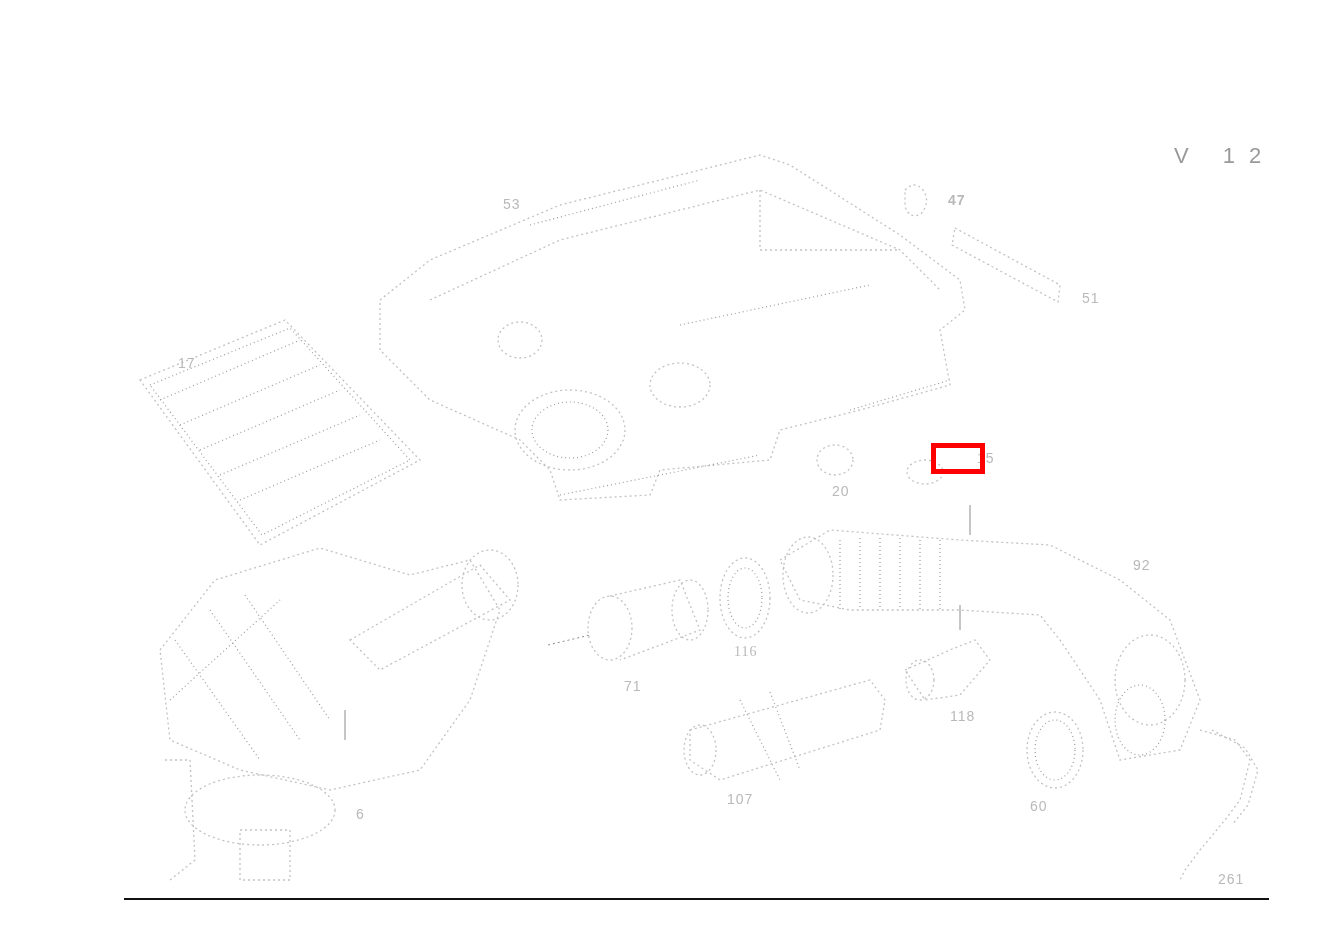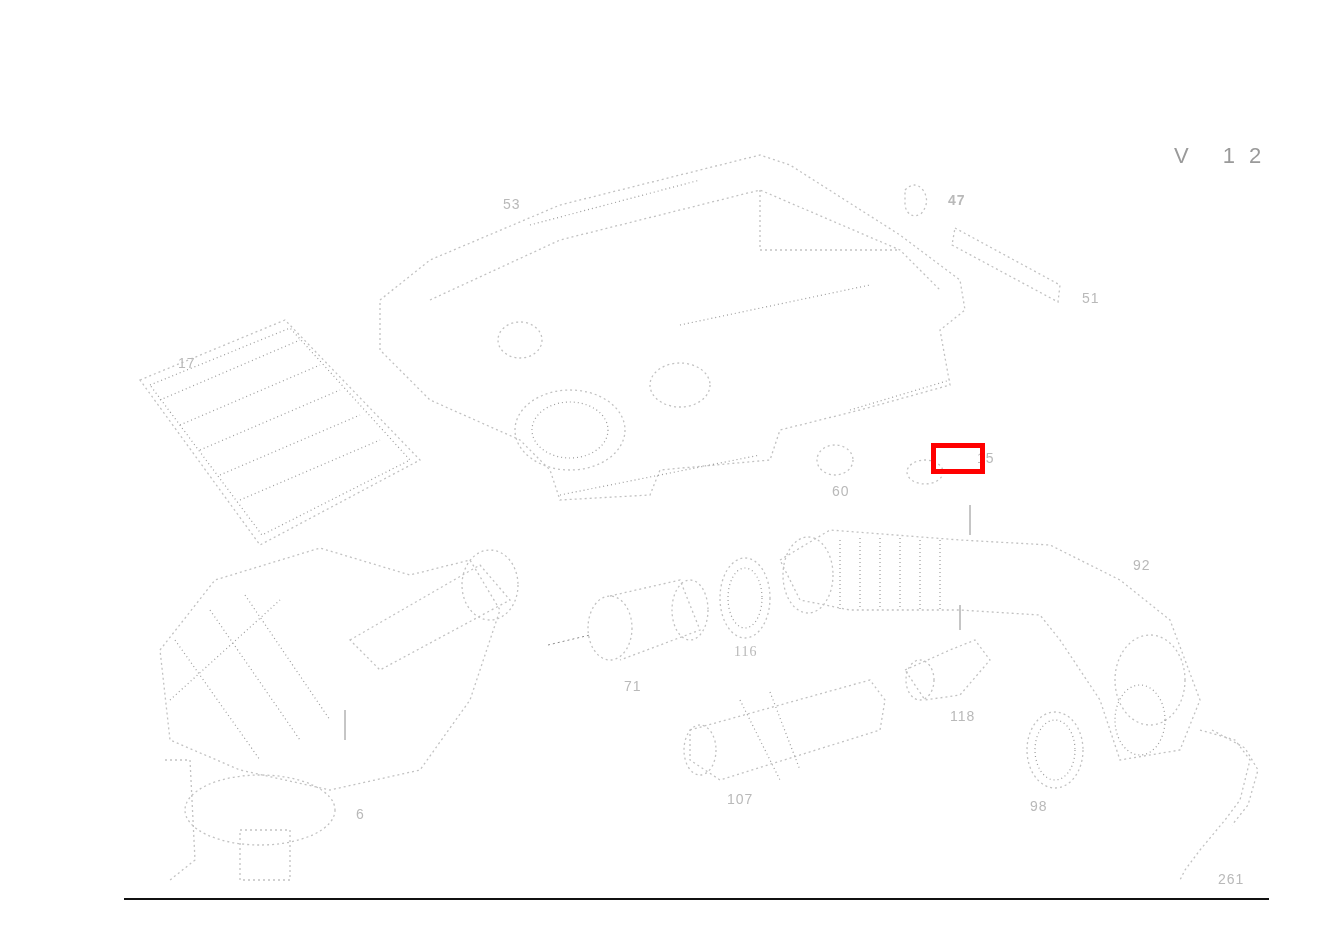--- a/index.html
+++ b/index.html
@@ -118,27 +118,27 @@
 
     <line class="ln" x1="970" y1="505" x2="970" y2="535"></line>
     <line class="ln" x1="960" y1="605" x2="960" y2="630"></line>
     <line class="ln" x1="345" y1="710" x2="345" y2="740"></line>
   </svg>
 
   <div class="lbl" style="left:503px;top:196px;">53</div>
   <div class="lbl" style="left:948px;top:192px;font-weight:bold;">47</div>
   <div class="lbl" style="left:1082px;top:290px;">51</div>
   <div class="lbl" style="left:178px;top:328px;margin-top:27px;">17</div>
-  <div class="lbl" style="left:832px;top:483px;">60</div>
+  <div class="lbl" style="left:832px;top:483px;">20</div>
   <div class="lbl" style="left:946px;top:450px;margin-left:31px;">15</div>
   <div class="lbl" style="left:1133px;top:557px;">92</div>
   <div class="lbl" style="left:734px;top:644px;font-family:Liberation Serif, serif;">116</div>
   <div class="lbl" style="left:624px;top:678px;">71</div>
   <div class="lbl" style="left:950px;top:700px;margin-top:8px;">118</div>
   <div class="lbl" style="left:727px;top:791px;">107</div>
-  <div class="lbl" style="left:1030px;top:798px;">98</div>
+  <div class="lbl" style="left:1030px;top:798px;">60</div>
   <div class="lbl" style="left:356px;top:806px;">6</div>
   <div class="lbl" style="left:1218px;top:871px;">261</div>
 
   <div class="hl" style="left:931px;top:443px;width:54px;height:31px;"></div>
 
   <div class="baseline"></div>
 </div>
 
 </body></html>

